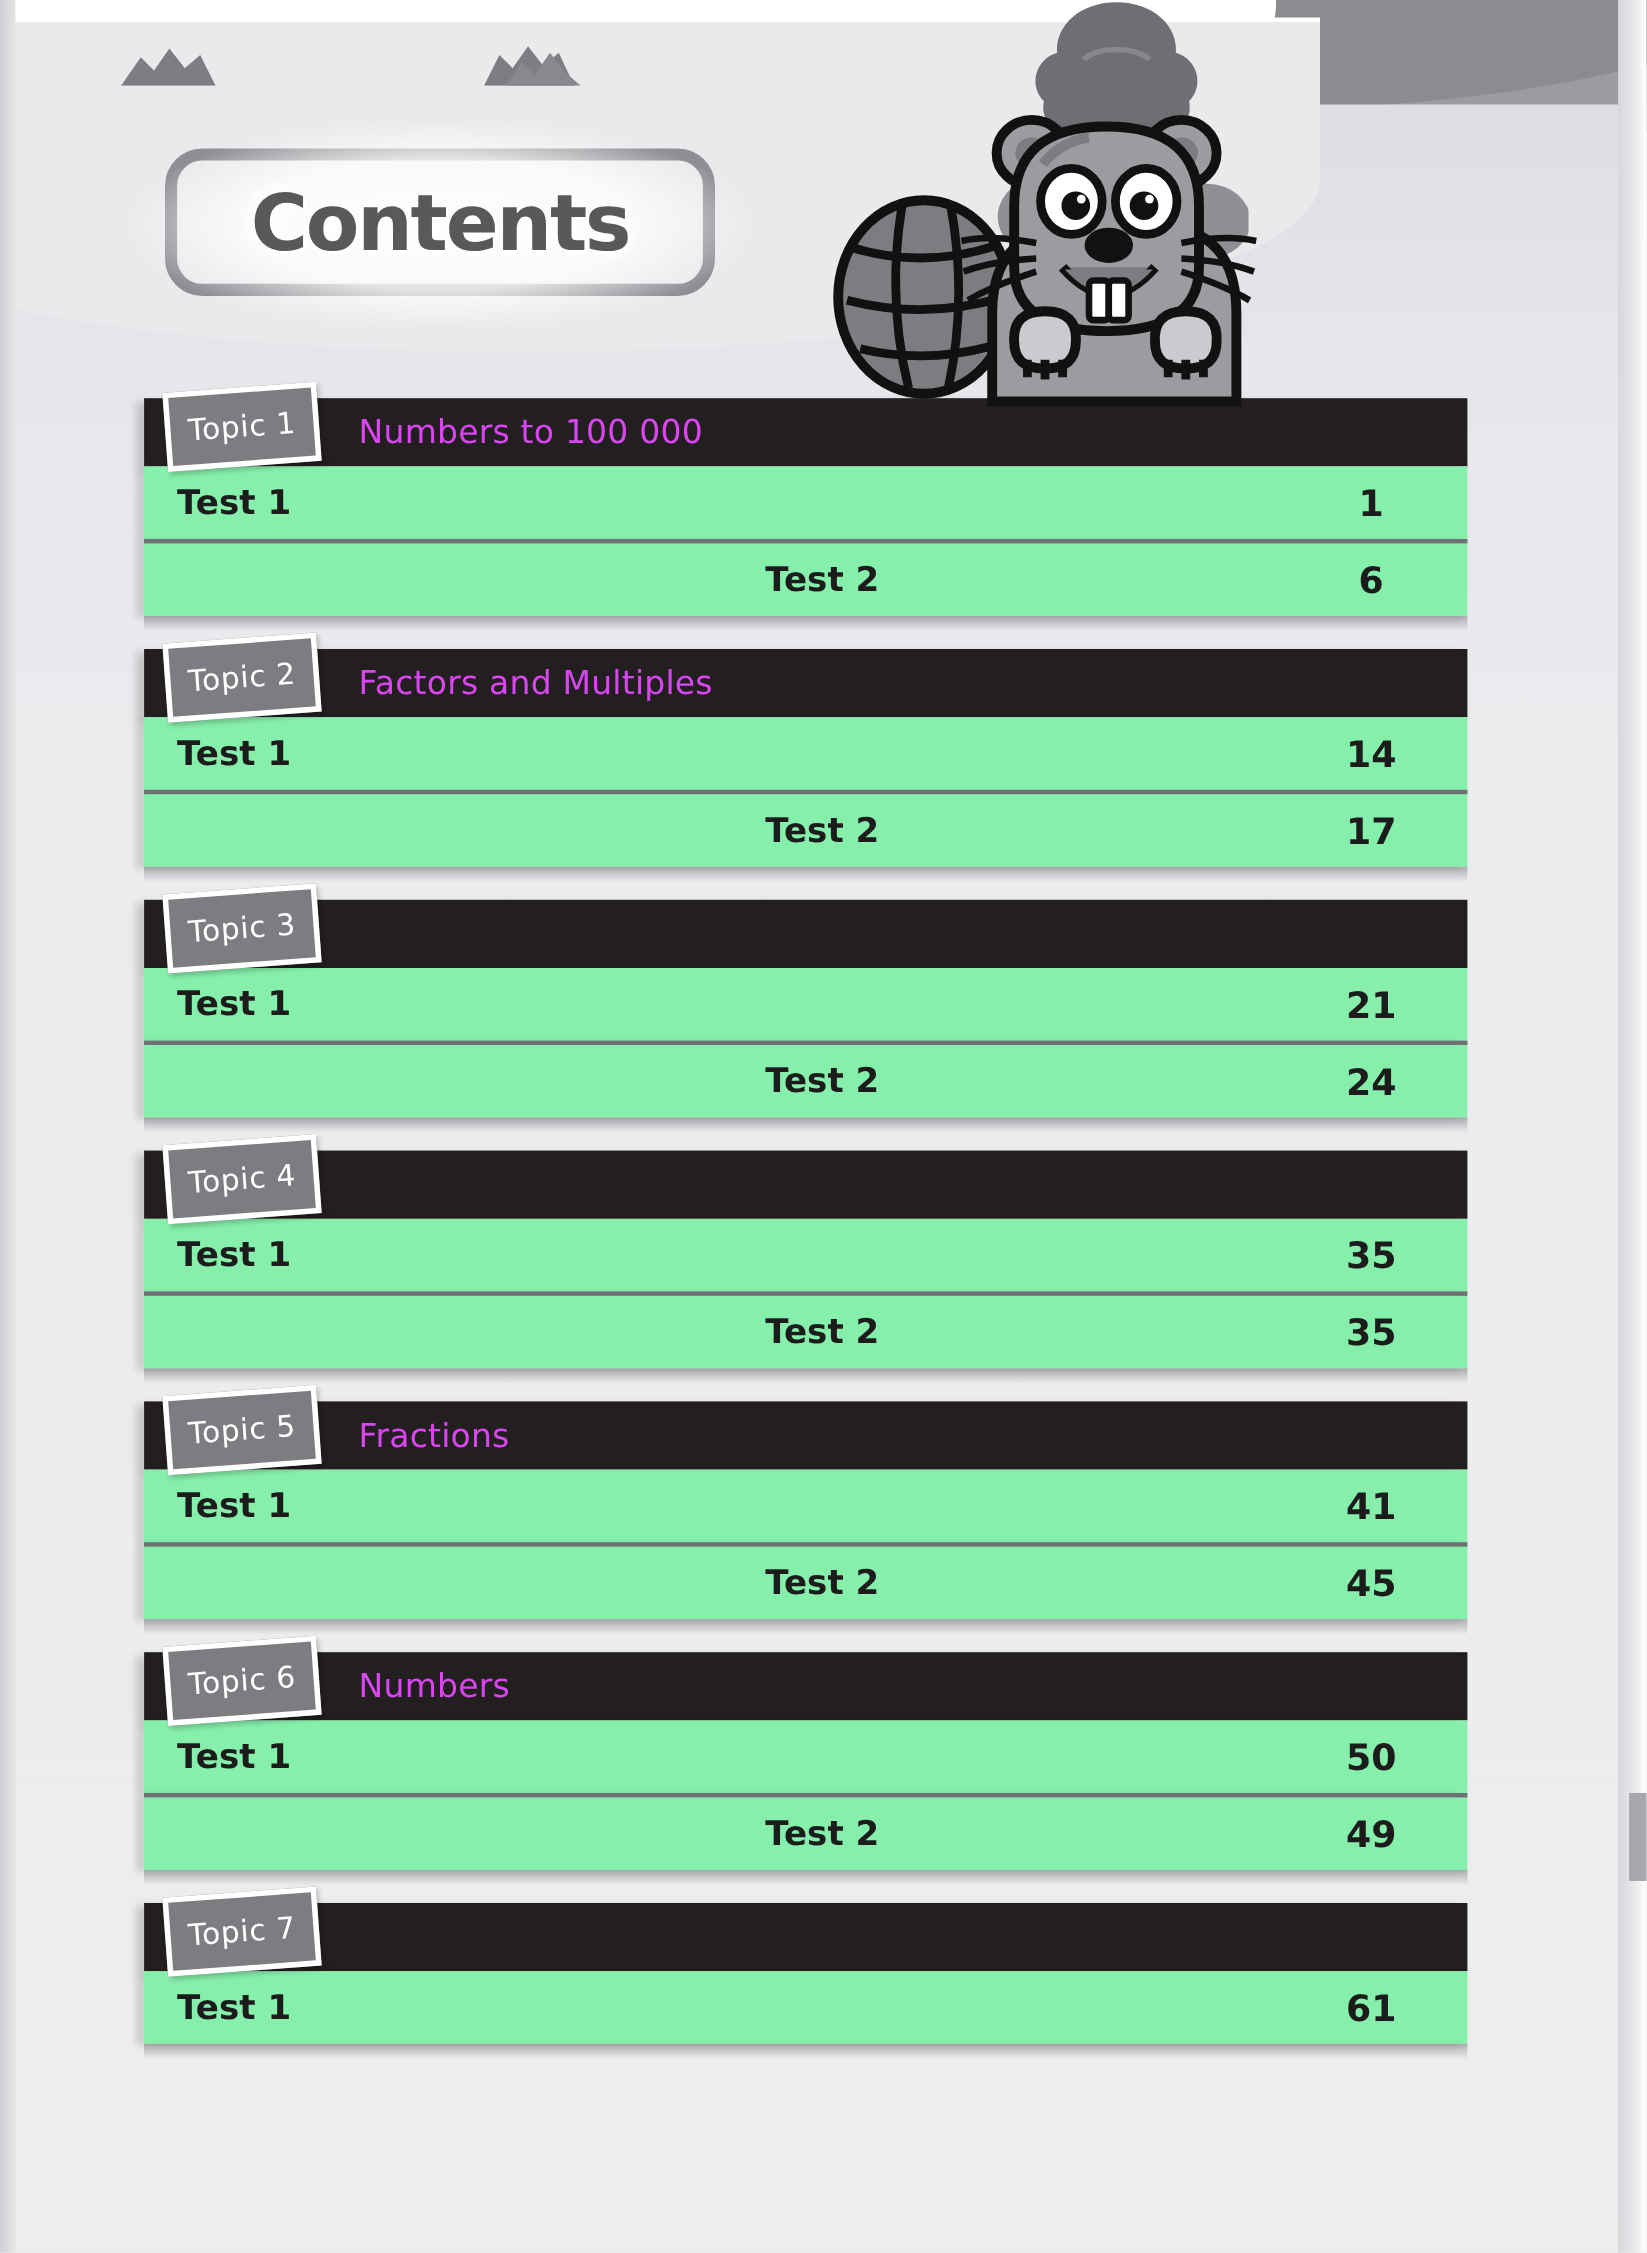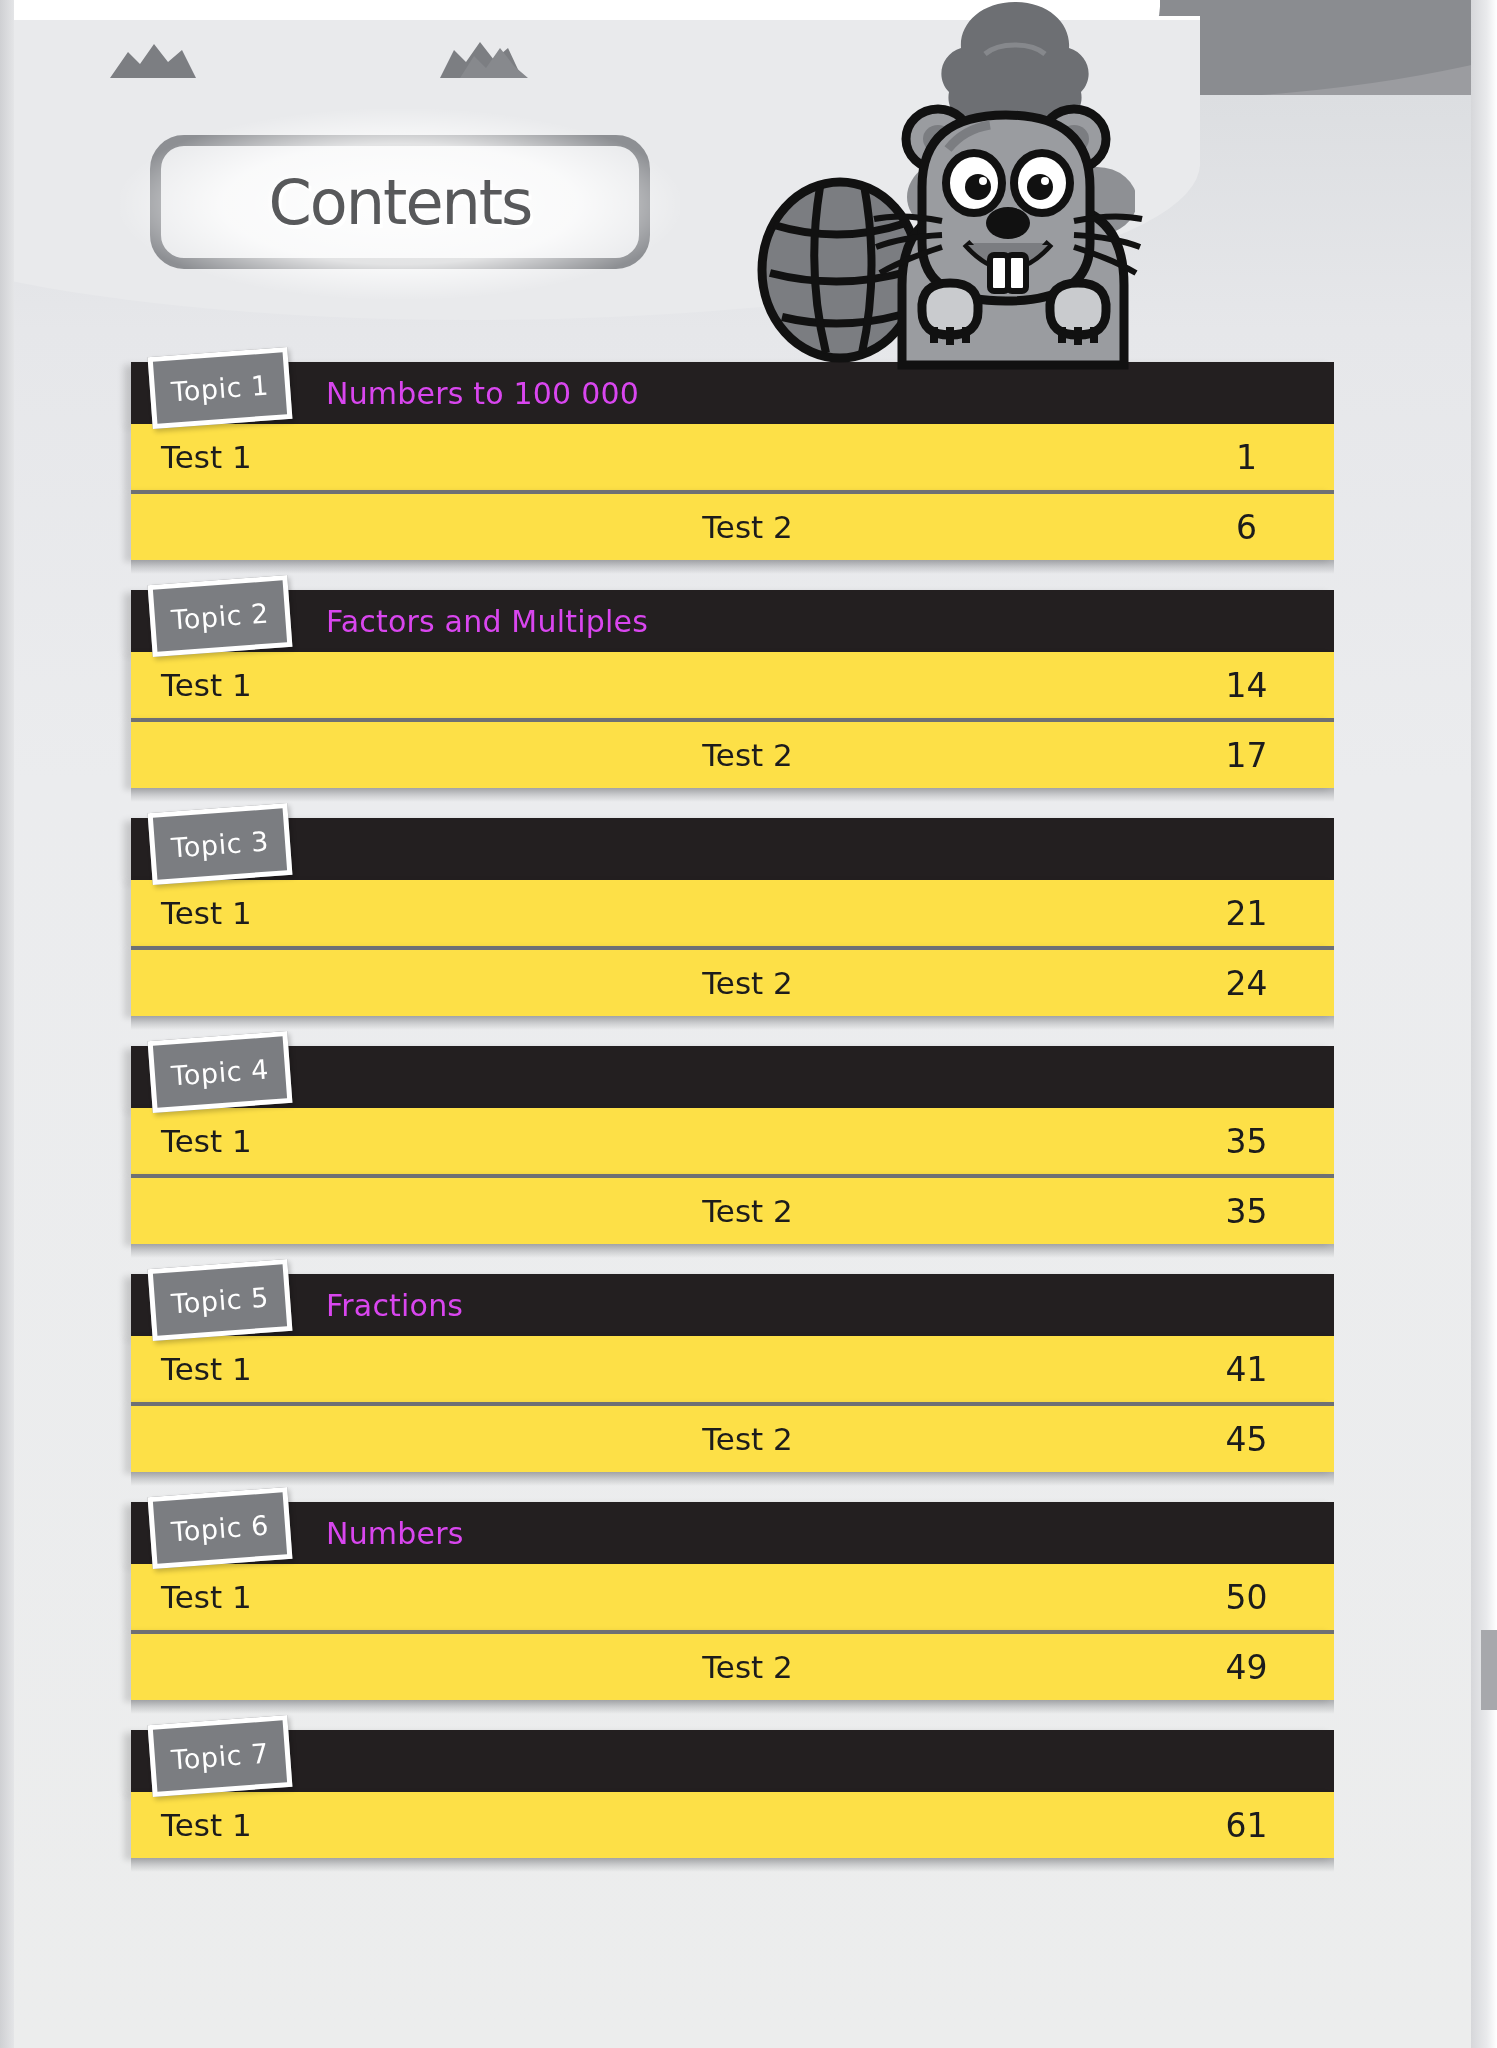--- a/index.html
+++ b/index.html
@@ -75,22 +75,22 @@
     border:11px solid #8d8f93;
     border-radius:34px;
     background:transparent;
     box-sizing:border-box;
     filter:blur(0.3px);
   }
   .title-text{
     position:absolute;left:0;top:0;width:500px;height:134px;
     display:flex;align-items:center;justify-content:center;
     font-family:"DejaVu Sans", sans-serif;
-    font-weight:normal;
-    font-size:62px;
+    font-weight:bold;
+    font-size:71px;
     letter-spacing:-2px;
     color:#58595b;
     text-shadow:0 0 26px #ffffff, 0 0 26px #ffffff, 0 0 14px #ffffff, 3px 4px 0 rgba(255,255,255,.9);
   }
   .title-glow{
     position:absolute;left:-30px;top:-26px;width:560px;height:190px;
     background:radial-gradient(ellipse at 50% 50%, rgba(255,255,255,.95) 0%, rgba(255,255,255,.75) 45%, rgba(255,255,255,0) 72%);
     pointer-events:none;
   }
 
@@ -138,23 +138,24 @@
     font-family:"DejaVu Sans", sans-serif;
     font-size:30px;
     color:#d946ef;
     letter-spacing:.2px;
     white-space:nowrap;
   }
 
   .test-row{
     position:relative;
     height:66px;
-    background:#fde047;
+    background:#86efac;
     display:flex;align-items:center;
     box-shadow:-7px 2px 6px rgba(0,0,0,.13);
+    font-weight:bold;
   }
   .test-row + .test-row{border-top:4px solid #6e7074;justify-content:center;}
   .test-label{
     margin-left:30px;
     font-family:"DejaVu Sans", sans-serif;
     font-size:31px;
     color:#1c1c1c;
   }
   .test-page{
     position:absolute;

